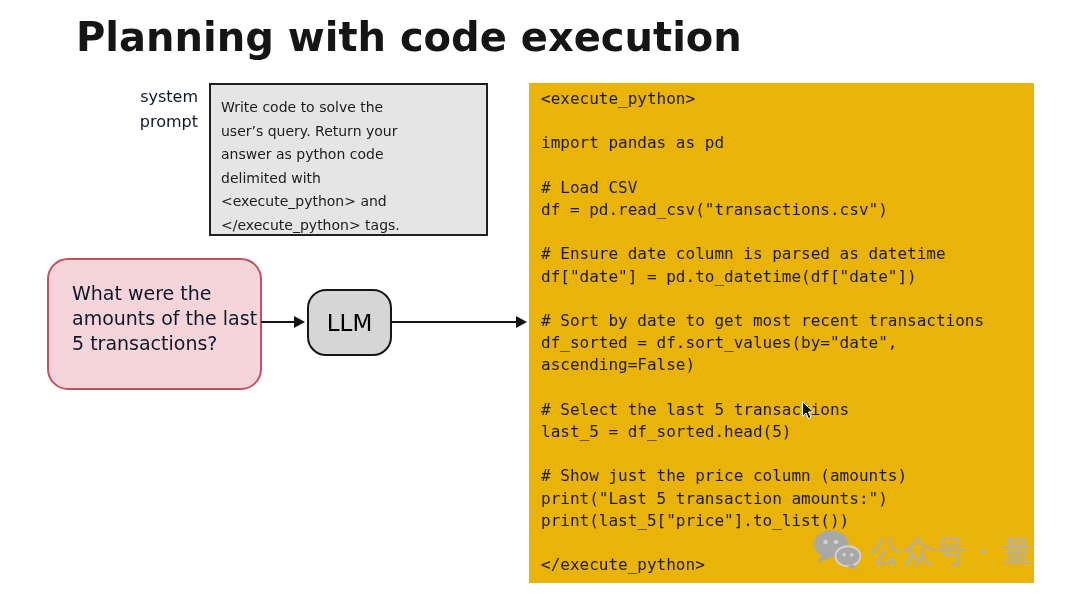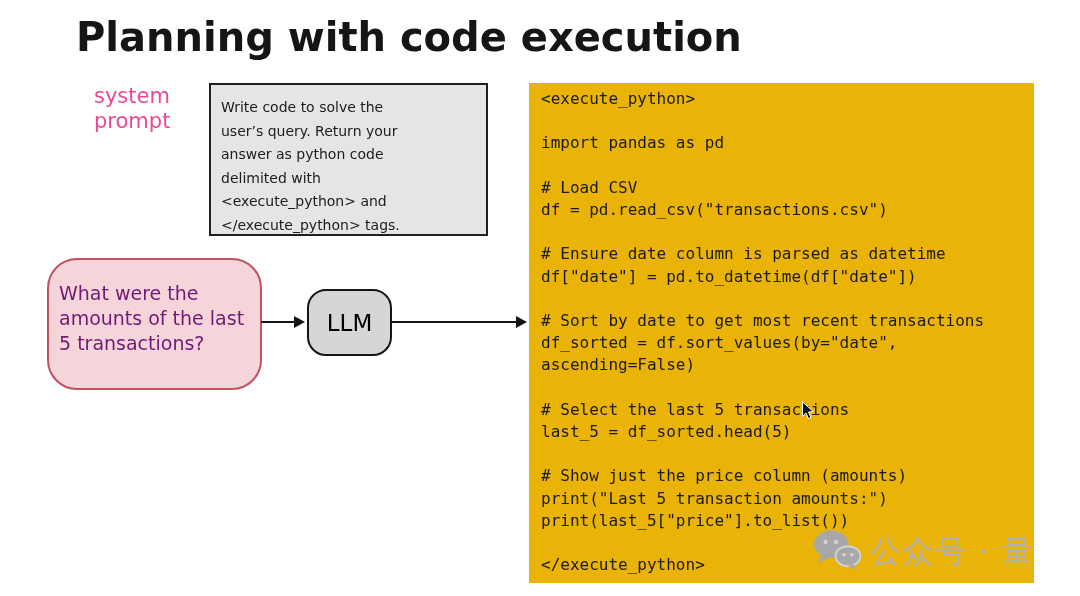--- a/index.html
+++ b/index.html
@@ -5,32 +5,32 @@
   html,body{margin:0;padding:0;background:#fff;}
   #slide{
     position:relative;width:1000px;height:596px;background:#ffffff;
     overflow:hidden;font-family:"DejaVu Sans","Liberation Sans",sans-serif;color:#171717;margin-left:34px;
   }
   .title{
     position:absolute;left:42px;top:12px;font-size:40px;line-height:50px;
     font-weight:600;letter-spacing:0px;color:#151515;white-space:nowrap;
   }
   .sys-label{
-    position:absolute;left:60px;top:84px;width:104px;text-align:left;
-    font-size:21px;line-height:25px;white-space:pre-line;color:#ec4899;
+    position:absolute;left:60px;top:84px;width:104px;text-align:right;
+    font-size:16px;line-height:25px;white-space:pre-line;color:#0f172a;
   }
   .sys-box{
     position:absolute;left:175px;top:83px;width:279px;height:153px;box-sizing:border-box;
     background:#e5e5e5;border:2px solid #1f1f1f;
     padding:11px 8px 0 10px;font-size:14px;line-height:23.6px;white-space:pre-line;color:#1c1c1c;
   }
   .query-box{
     position:absolute;left:13px;top:258px;width:215px;height:132px;box-sizing:border-box;
-    background:#f5d5d9;border:2px solid #c05260;border-radius:30px;
-    padding:21px 0 0 10px;font-size:19px;line-height:25px;white-space:pre-line;color:#701a75;
+    background:#f5d5d9;border:2px solid #c05260;border-radius:21px;
+    padding:21px 0 0 23px;font-size:19px;line-height:25px;white-space:pre-line;color:#0f172a;
   }
   .llm-box{
     position:absolute;left:273px;top:289px;width:85px;height:67px;box-sizing:border-box;
     background:#d6d6d6;border:2.5px solid #161616;border-radius:19px;
     display:flex;align-items:center;justify-content:center;
     font-size:23px;font-weight:500;color:#000000;
   }
   .arrow-line{position:absolute;height:2.5px;background:#141414;}
   .arrow-head{
     position:absolute;width:0;height:0;

